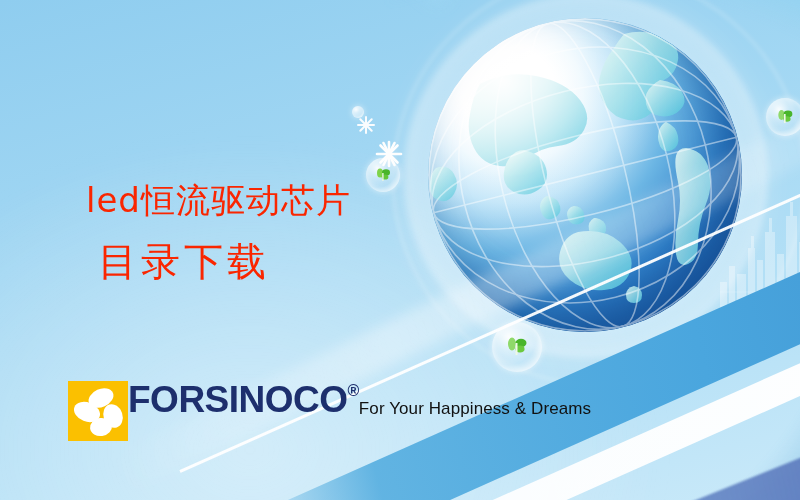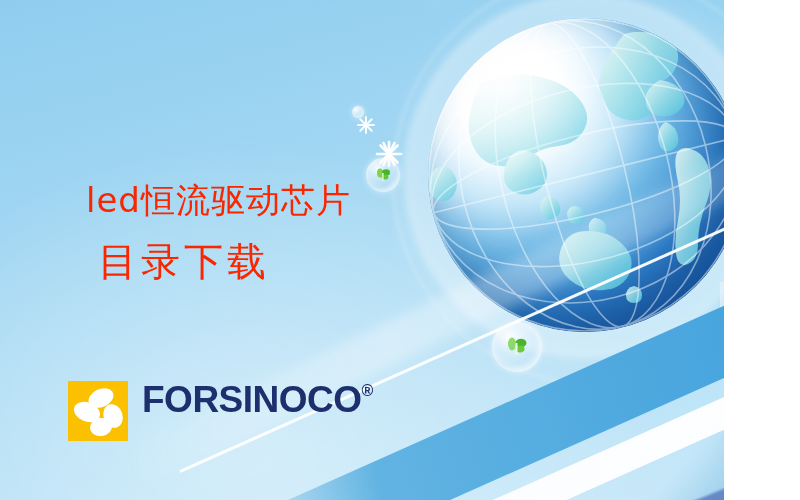--- a/index.html
+++ b/index.html
@@ -6,21 +6,21 @@
     margin: 0;
     padding: 0;
     background: #ffffff;
   }
   body {
     font-family: "Liberation Sans", sans-serif;
   }
 
   #slide {
     position: relative;
-    width: 724px;
+    width: 800px;
     height: 500px;
     overflow: hidden;
     background: linear-gradient(165deg, #8fcdef 0%, #a2d7f3 38%, #b4e0f6 70%, #c9e9f9 100%);
   }
 
   .swirl-wrap {
     position: absolute;
     inset: 0;
     overflow: hidden;
   }
@@ -234,21 +234,20 @@
     left: 68px; top: 381px;
     display: flex;
     align-items: flex-start;
   }
   .logo-mark {
     width: 60px; height: 60px;
     background: #fbc000;
     flex: 0 0 auto;
   }
   .logo-text {
-    margin-left: 14px;
     display: flex;
     flex-direction: row;
     align-items: flex-end;
   }
   .logo-wordmark {
     color: #1d2f6d;
     font-size: 37px;
     font-weight: bold;
     letter-spacing: -0.5px;
     line-height: 38px;
@@ -426,16 +425,17 @@
           <ellipse cx="19" cy="31" rx="13.5" ry="9.5" transform="rotate(22 19 31)"></ellipse>
           <ellipse cx="33" cy="46" rx="11" ry="9" transform="rotate(-8 33 46)"></ellipse>
         </g>
       </svg>
     </div>
     <div class="logo-text">
       <div class="logo-wordmark">
         <span>FORSINOCO</span>
         <span class="logo-reg">®</span>
       </div>
+      <div class="logo-tagline">For Your Happiness &amp; Dreams</div>
     </div>
   </div>
 
 </div>
 
 </body></html>

